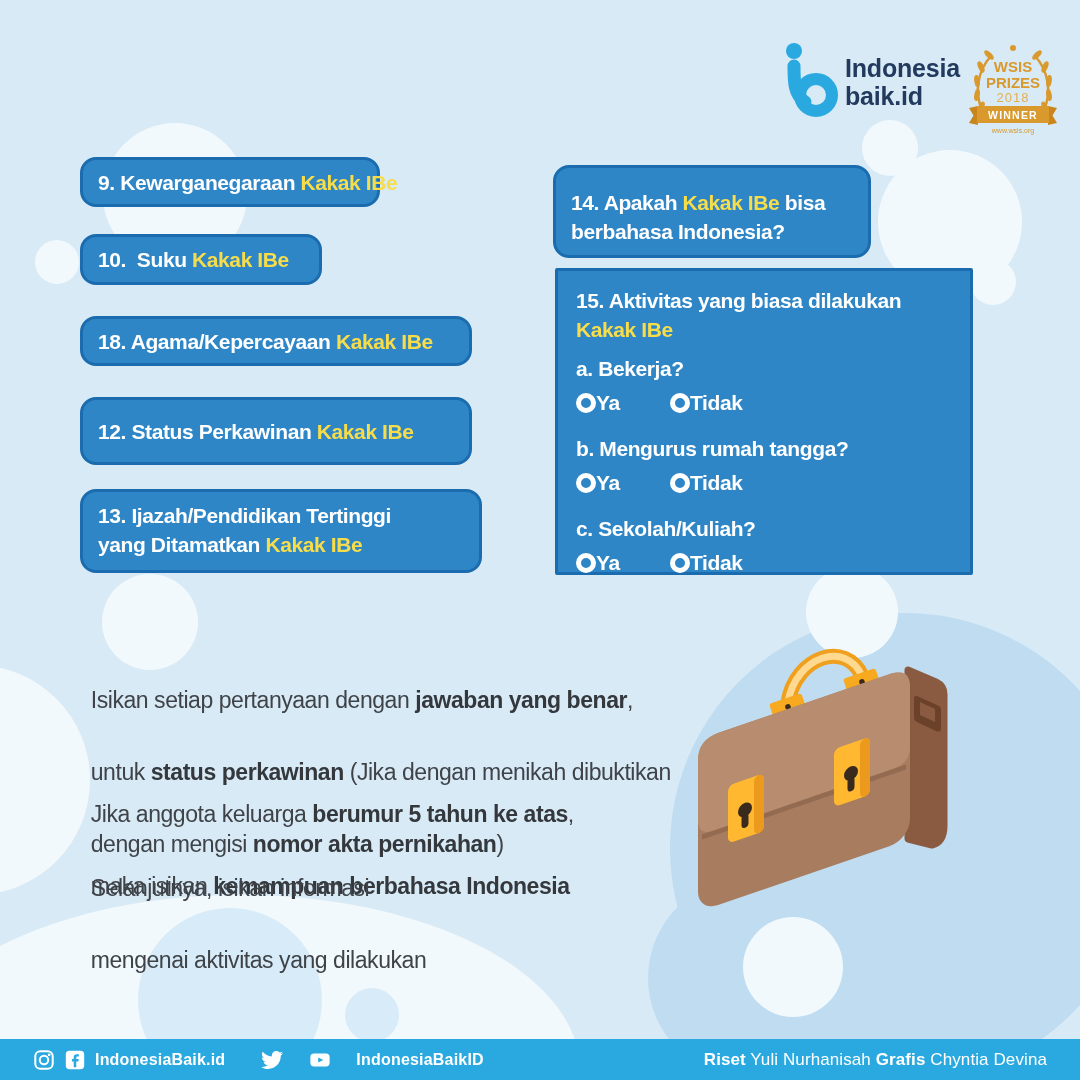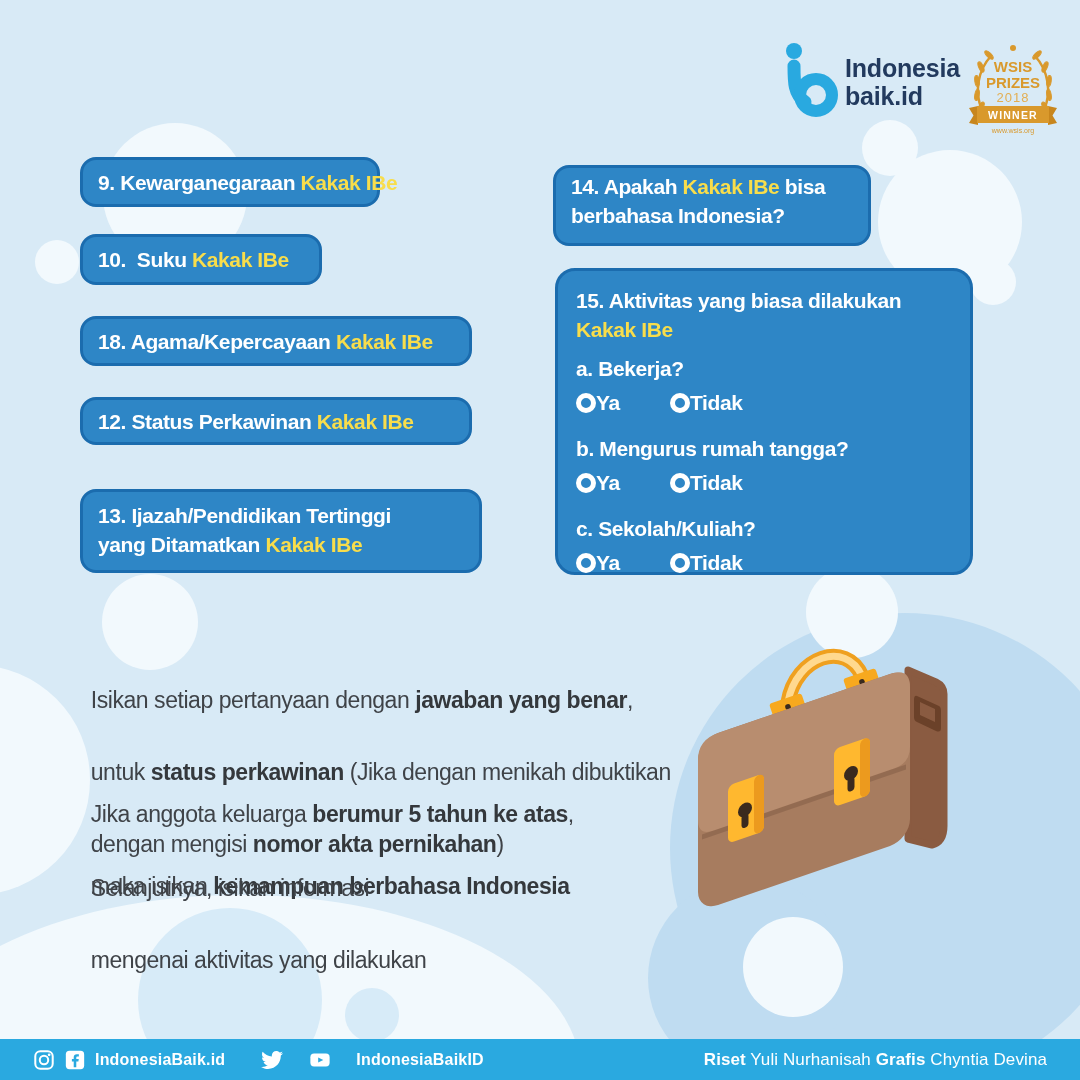--- a/index.html
+++ b/index.html
@@ -17,21 +17,21 @@
     color:#fff;font-weight:bold;font-size:21px;letter-spacing:-0.4px;line-height:29px;
     box-sizing:border-box;padding:0 15px;display:flex;align-items:center;white-space:pre;
   }
   .qbox.multi{display:block;white-space:normal;padding-top:9px;}
   .qbox .line{white-space:pre;}
   .hl{color:#f8dd4b;}
 
   
   .box15{
     position:absolute;left:555px;top:268px;width:418px;height:307px;
-    background:#2e86c6;border:3px solid #1b6cae;border-radius:20px;box-sizing:border-box;
+    background:#2e86c6;border:3px solid #1b6cae;border-radius:2px;box-sizing:border-box;
     padding:15px 18px;color:#fff;font-weight:bold;font-size:21px;letter-spacing:-0.4px;line-height:29px;
   }
   .box15 .title-line{white-space:pre;}
   .q15-item{margin-top:10px;}
   .q15-item.spaced{margin-top:17px;}
   .optrow{display:flex;align-items:center;margin-top:5px;}
   .opt{display:inline-flex;align-items:center;gap:0;}
   .opt.first{width:94px;}
   .radio{
     display:inline-block;width:10px;height:10px;border:5px solid #ffffff;border-radius:50%;
@@ -123,30 +123,30 @@
   </div>
 
   <div class="qbox" style="left:80px;top:234px;width:242px;height:51px;">
     <span>10.  Suku </span><span class="hl">Kakak IBe</span>
   </div>
 
   <div class="qbox" style="left:80px;top:316px;width:392px;height:50px;">
     <span>18. Agama/Kepercayaan </span><span class="hl">Kakak IBe</span>
   </div>
 
-  <div class="qbox" style="left:80px;top:397px;width:392px;height:48px;">
+  <div class="qbox" style="left:80px;top:397px;width:392px;height:68px;">
     <span>12. Status Perkawinan </span><span class="hl">Kakak IBe</span>
   </div>
 
   <div class="qbox multi" style="left:80px;top:489px;width:402px;height:84px;">
     <span class="line">13. Ijazah/Pendidikan Tertinggi</span><br>
     <span class="line">yang Ditamatkan </span><span class="hl">Kakak IBe</span>
   </div>
 
-  <div class="qbox multi" style="left:553px;top:165px;width:318px;height:81px;padding-top:4px;">
+  <div class="qbox multi" style="left:553px;top:165px;width:318px;height:93px;padding-top:20px;">
     <span class="line">14. Apakah </span><span class="hl">Kakak IBe</span><span class="line"> bisa</span><br>
     <span class="line">berbahasa Indonesia?</span>
   </div>
 
   <div class="box15">
     <div class="title-line">15. Aktivitas yang biasa dilakukan</div>
     <div class="title-line hl">Kakak IBe</div>
 
     <div class="q15-item">
       <div>a. Bekerja?</div>

